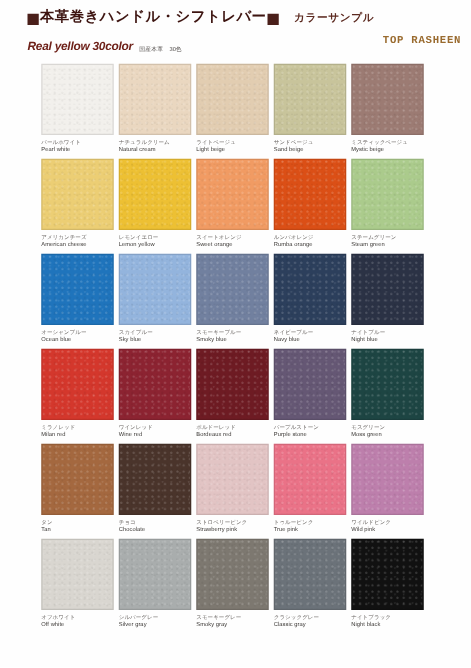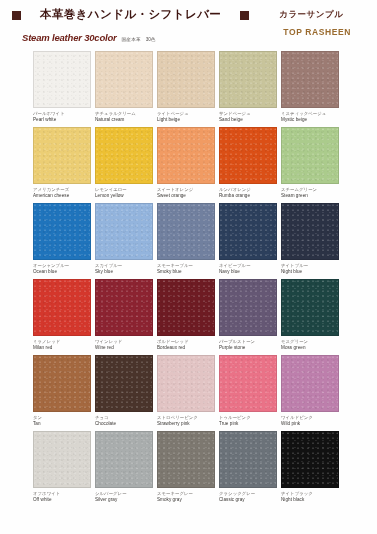--- a/index.html
+++ b/index.html
@@ -17,23 +17,22 @@
     background: #fefefe;
   }
 
   
   .header {
     padding: 6px 0 0 0;
   }
   .title-row {
     display: flex;
     align-items: center;
-    padding-left: 12px;
+    padding-left: 22px;
     height: 18px;
-    gap: 18px;
   }
   .sq {
     display: inline-block;
     width: 9px;
     height: 9px;
     background: #4a1f1a;
     flex: 0 0 auto;
   }
   .title-main {
     font-size: 11.5px;
@@ -79,23 +78,23 @@
   }
   .sub-note2 {
     font-size: 4.6px;
     color: #55504e;
     margin-left: 5px;
     margin-bottom: 1px;
     white-space: nowrap;
   }
   .brand {
     position: absolute;
-    right: 26px;
+    right: 8px;
     top: 27px;
-    font-family: Liberation Sans, sans-serif;
+    font-family: Liberation Mono, monospace;
     font-size: 8.5px;
     font-weight: bold;
     color: #9a6b2f;
     letter-spacing: 0.6px;
     white-space: nowrap;
   }
 
   
   .grid {
     position: absolute;
@@ -156,21 +155,21 @@
 <div class="page">
 
   <div class="header">
     <div class="title-row">
       <span class="sq"></span>
       <span class="title-main">本革巻きハンドル・シフトレバー</span>
       <span class="sq"></span>
       <span class="title-sub">カラーサンプル</span>
     </div>
     <div class="subtitle-row">
-      <span class="sub-main">Steam leather 30color</span>
+      <span class="sub-main">Real yellow 30color</span>
       <span class="sub-note">国産本革</span>
       <span class="sub-note2">30色</span>
     </div>
     <div class="brand">TOP RASHEEN</div>
   </div>
 
   <div class="grid">
       <div class="row">
         <div class="cell">
           <div class="swatch" style="background: rgb(242, 240, 236);"></div>

